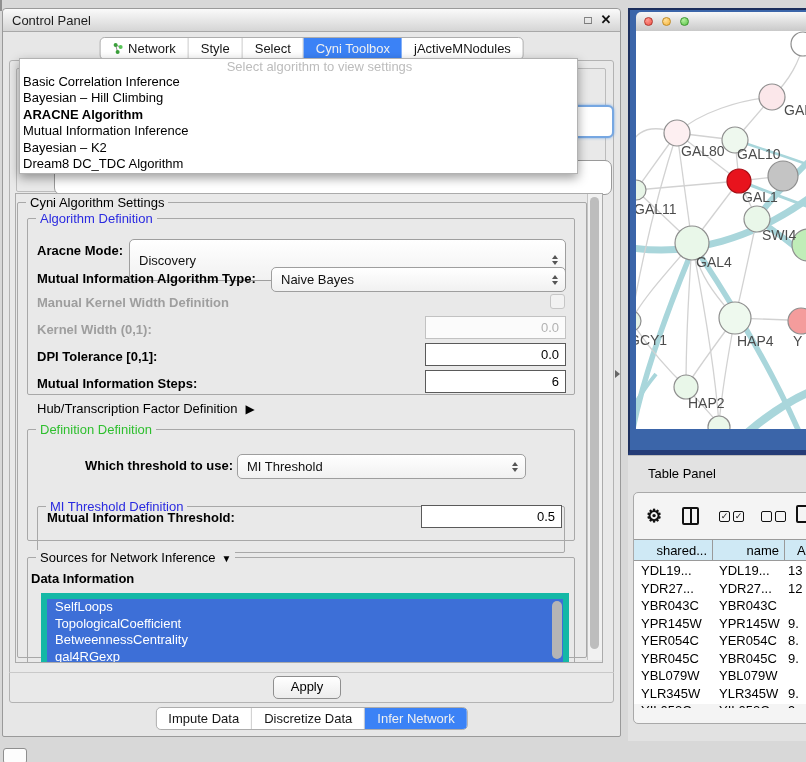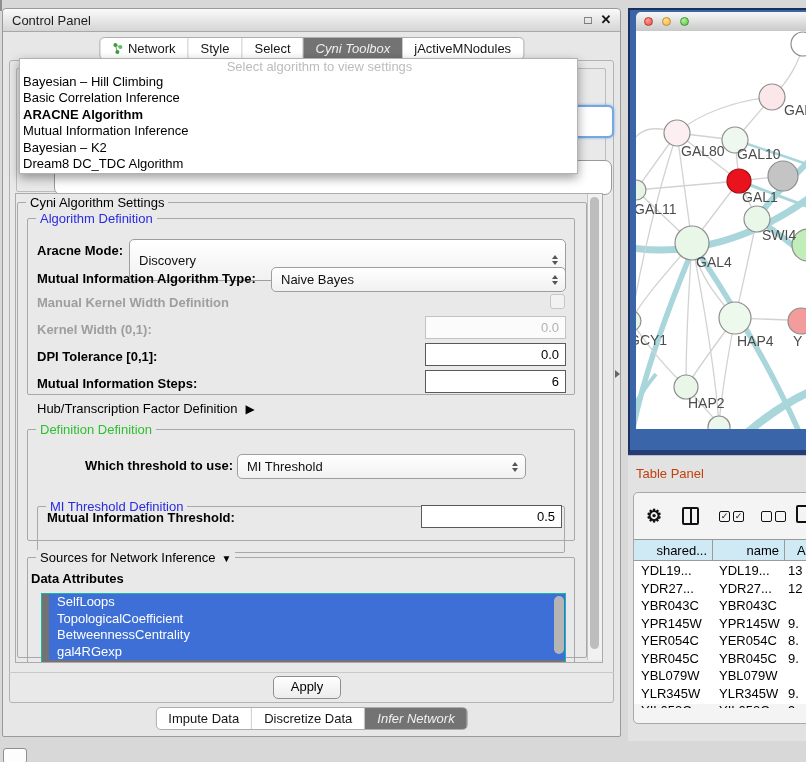--- a/index.html
+++ b/index.html
@@ -13,21 +13,21 @@
   #cp-title{left:9px;top:4px;font-size:13px;color:#1c1c1c;}
   .tb-btn{top:3px;width:16px;height:16px;font-size:12px;font-weight:bold;color:#111;text-align:center;line-height:16px;cursor:default;}
   #cp-float{right:24px;}
   #cp-close{right:6px;font-size:13px;}
 
   
   .tabbar{display:inline-flex;background:#ffffff;border:1px solid #adadad;border-radius:5px;overflow:hidden;height:21px;}
   #top-tabbar{top:28px;left:50%;transform:translateX(-50%);}
   .tab{display:flex;align-items:center;padding:0 12px;font-size:13px;color:#161616;border-right:1px solid #cccccc;white-space:nowrap;}
   .tab:last-child{border-right:none;}
-  .tab.selected{background:#737373;color:#f0f0f0;border-right:none;font-style:italic;}
+  .tab.selected{background:#3b82f6;color:#f0f0f0;border-right:none;}
   .tab .ticon{margin-right:5px;display:inline-flex;}
 
   
   #content-pane{left:6px;top:51px;width:603px;height:641px;background:#e9e9e9;border:1px solid #b3b3b3;border-radius:3px;}
 
   
   #hidden-group{left:6px;top:7px;width:588px;height:122px;border:1px solid #bcbcbc;border-radius:2px;}
   #hidden-combo-a{left:188px;top:36px;width:405px;height:29px;background:#fff;border:2px solid #76a7e2;border-radius:6px;box-shadow:0 0 3px #76a7e2;}
   #hidden-combo-b{left:37px;top:91px;width:556px;height:33px;background:#fff;border:1px solid #9a9a9a;border-radius:7px;}
 
@@ -53,41 +53,41 @@
   .tfield.disabled{border:1px solid #c2c2c2;background:#fbfbfb;color:#b2b2b2;}
   .checkbox{position:absolute;width:15px;height:15px;background:#f2f2f2;border:1px solid #c6c6c6;border-radius:3px;box-sizing:border-box;}
   .plain-row{position:absolute;font-size:13px;color:#000;white-space:nowrap;}
   .tri-right{display:inline-block;font-size:12px;margin-left:8px;color:#000;}
   .tri-down{display:inline-block;font-size:10px;margin-left:6px;color:#000;}
 
   #vscroll{position:absolute;right:0;top:0;width:14px;height:466px;background:#f1f1f1;border-left:1px solid #c4c4c4;}
   #vscroll-thumb{position:absolute;left:2px;top:3px;width:9px;height:452px;background:#bdbdbd;border-radius:5px;}
 
   
-  #attr-list{position:absolute;left:25px;top:399px;width:516px;height:80px;background:#737373;border:1px solid #14b8a6;overflow:hidden;padding-left:7px;}
+  #attr-list{position:absolute;left:25px;top:399px;width:516px;height:80px;background:#ef4444;border:6px solid #14b8a6;overflow:hidden;}
   .attr-item{height:16.5px;line-height:16.5px;font-size:13px;padding-left:8px;background:#3d6fd7;color:#ffffff;white-space:nowrap;}
   #attr-scroll{position:absolute;right:1px;top:2px;width:10px;height:58px;background:#b5b5b5;border-radius:5px;}
 
   #sep-line{left:6px;top:663px;width:605px;height:1px;background:#c9c9c9;}
   #apply-btn{left:270px;top:667px;width:66px;height:21px;background:linear-gradient(#ffffff,#ececec);border:1px solid #8f8f8f;border-radius:5px;font-size:13px;color:#000;text-align:center;line-height:20px;}
   #bottom-tabbar{top:698px;left:50%;transform:translateX(-50%);}
 
   
   #net-panel{left:628px;top:8px;width:178px;height:447px;background:#3b65a9;border-top:2px solid #1d2f5c;border-left:2px solid #1d2f5c;border-bottom:5px solid #243c77;box-sizing:border-box;}
   #net-window{left:636px;top:12px;width:170px;height:417px;}
   #net-titlebar{left:0;top:0;width:170px;height:19px;background:linear-gradient(#f7f7f7,#c9c9c9);border-bottom:1px solid #8a8a8a;border-radius:5px 0 0 0;}
   .traffic{position:absolute;top:5px;width:9px;height:9px;border-radius:50%;box-sizing:border-box;}
   #tl-red{left:8px;background:radial-gradient(circle at 35% 30%,#ff9d94,#ee4e43);border:1px solid #b2372e;}
   #tl-yellow{left:26px;background:radial-gradient(circle at 35% 30%,#ffe09a,#f6b23a);border:1px solid #c08b24;}
   #tl-green{left:44px;background:radial-gradient(circle at 35% 30%,#b4f0a0,#58c244);border:1px solid #3d9630;}
   #net-content{left:0;top:19px;width:170px;height:398px;background:#ffffff;overflow:hidden;}
 
   
   #table-panel{left:628px;top:455px;width:178px;height:285px;background:#e2e2e2;border-top:1px solid #bdbdbd;}
-  #table-title{left:8px;top:10px;font-size:13px;color:#c2410c;}
+  #table-title{left:20px;top:10px;font-size:13px;color:#000000;}
   #table-card{left:5px;top:36px;width:175px;height:230px;background:#f4f4f4;border:1px solid #a9a9a9;border-radius:5px 0 0 5px;overflow:hidden;}
   .ticon-btn{position:absolute;top:14px;color:#111;}
   #gear-icon{left:12px;font-size:18px;line-height:18px;font-weight:bold;}
   #col-icon{left:48px;width:17px;height:18px;border:2px solid #111;border-radius:2px;box-sizing:border-box;}
   #col-icon::after{content:"";position:absolute;left:50%;top:0;width:2px;height:100%;background:#111;transform:translateX(-50%);}
   .cb{position:absolute;top:18px;width:11px;height:11px;border:1.5px solid #111;border-radius:2px;box-sizing:border-box;font-size:9px;line-height:8px;text-align:center;color:#111;}
   #page-icon{left:162px;top:12px;width:14px;height:18px;border:2px solid #111;border-radius:2px;box-sizing:border-box;background:#f4f4f4;}
   #tbl{left:0px;top:46px;width:175px;height:164px;background:#ffffff;border-top:1px solid #9a9a9a;}
   .th{position:absolute;top:0;height:21px;background:#cfe9f5;border-right:1px solid #9a9a9a;border-bottom:1px solid #9a9a9a;font-size:13px;color:#000000;box-sizing:border-box;display:flex;align-items:center;}
   .th.right{justify-content:flex-end;padding-right:5px;}
@@ -144,22 +144,22 @@
     <div class="abs" id="content-pane">
       <div class="abs" id="hidden-group">
         <div class="abs" id="hidden-combo-a"></div>
         <div class="abs" id="hidden-combo-b"></div>
       </div>
     </div>
 
     <div class="abs" id="algo-dropdown">
       <div id="algo-placeholder">Select algorithm to view settings</div>
       <div id="algo-items">
+          <div class="algo-item">Basic Correlation Inference</div>
           <div class="algo-item">Bayesian – Hill Climbing</div>
-          <div class="algo-item">Basic Correlation Inference</div>
           <div class="algo-item bold">ARACNE Algorithm</div>
           <div class="algo-item">Mutual Information Inference</div>
           <div class="algo-item">Bayesian – K2</div>
           <div class="algo-item">Dream8 DC_TDC Algorithm</div>
         </div>
     </div>
 
     <div class="abs" id="settings-viewport">
 
       <div class="fieldset" id="fs-cyni" style="left:1px;top:8px;width:568px;height:454px;">
@@ -211,21 +211,21 @@
       </div>
       <div class="fieldset" style="left:21px;top:312px;width:526px;height:45px;">
         <span class="legend blue">MI Threshold Definition</span>
       </div>
       <div class="lbl" style="left:31px;top:316px;">Mutual Information Threshold:</div>
       <div class="tfield" style="left:405px;top:311px;width:141px;height:23px;">0.5</div>
 
       <div class="fieldset" style="left:11px;top:363px;width:546px;height:120px;">
         <span class="legend"><span>Sources for Network Inference</span><span class="tri-down">▼</span></span>
       </div>
-      <div class="lbl" style="left:15px;top:377px;">Data Attributes</div>
+      <div class="lbl" style="left:15px;top:377px;">Data Information</div>
       <div id="attr-list">
         <div id="attr-items">
             <div class="attr-item">SelfLoops</div>
             <div class="attr-item">TopologicalCoefficient</div>
             <div class="attr-item">BetweennessCentrality</div>
             <div class="attr-item">gal4RGexp</div>
           </div>
         <div id="attr-scroll"></div>
       </div>
 

